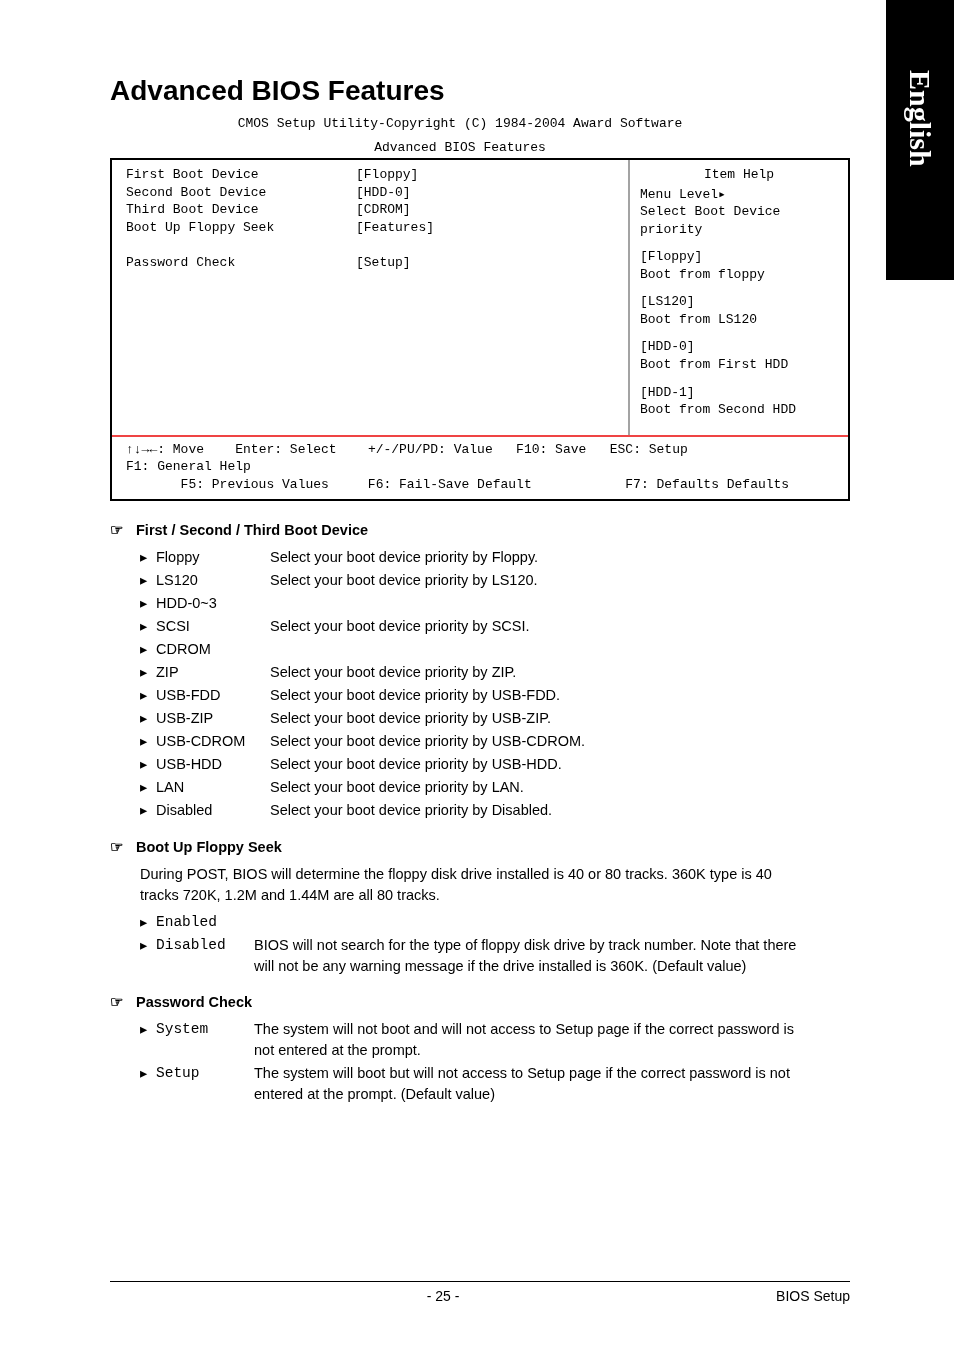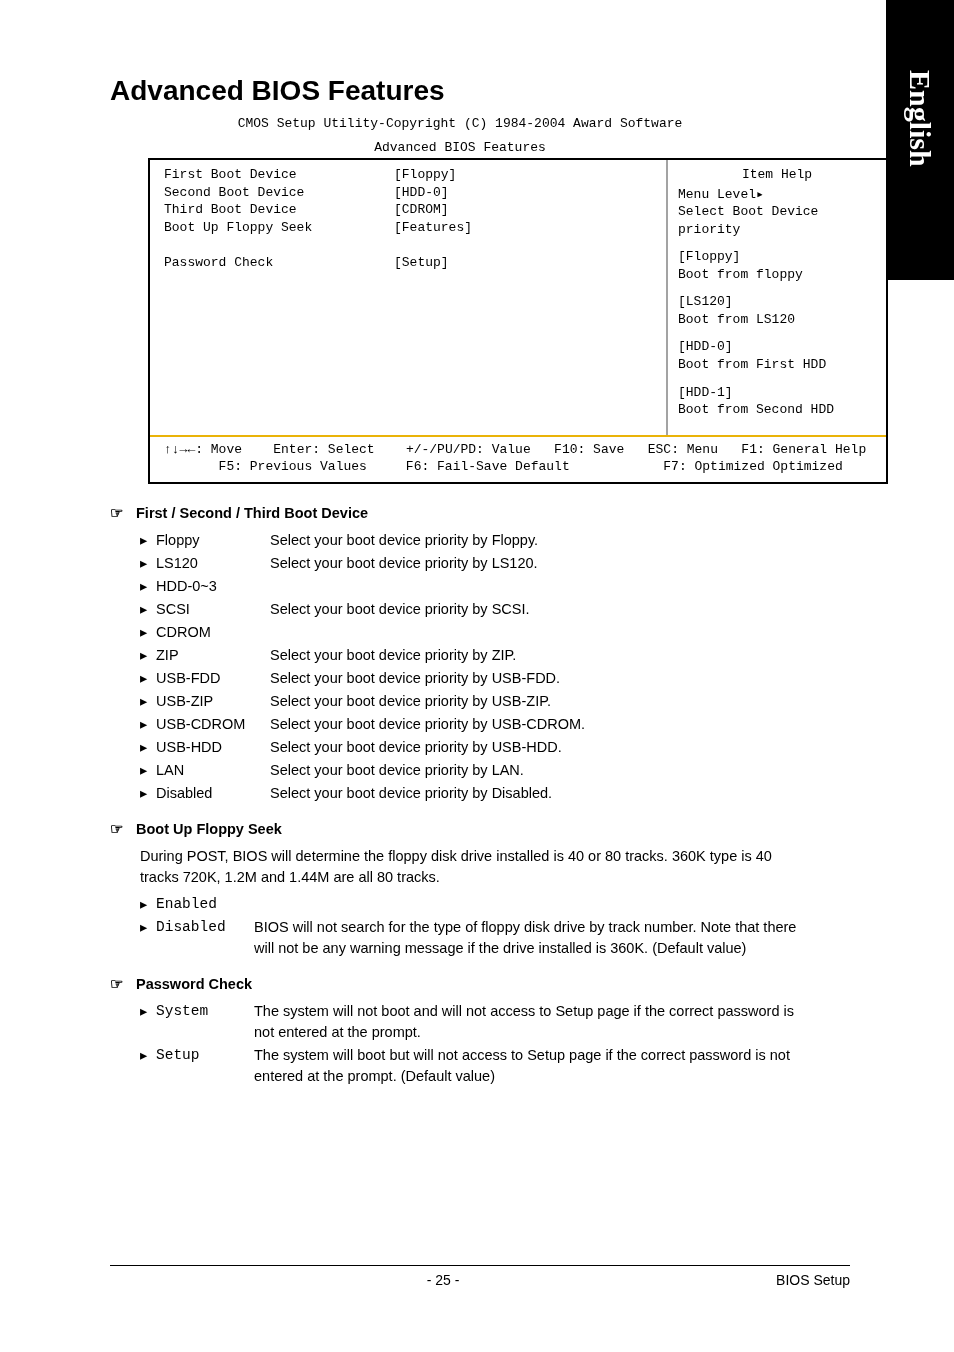--- a/index.html
+++ b/index.html
@@ -36,21 +36,20 @@
   }
   h1 {
     font-size: 28px;
     font-weight: bold;
     margin-bottom: 8px;
   }
   .mono {
     font-family: "Courier New", monospace;
     font-size: 13px;
     line-height: 1.35;
-    margin-left: 38px;
   }
   .bios-header {
     text-align: center;
     margin: 6px 0 2px;
   }
   .bios-box {
     border: 2.5px double #000;
     width: 740px;
     margin-bottom: 18px;
   }
@@ -65,21 +64,21 @@
   .bios-label { width: 230px; }
   .bios-val { }
   .bios-right {
     width: 220px;
     border-left: 2px solid #a3a3a3;
     padding: 6px 10px;
   }
   .bios-right .help-title { text-align: center; margin-bottom: 2px; }
   .bios-right p { margin-bottom: 10px; }
   .bios-footer {
-    border-top: 2px solid #eab308;
+    border-top: 2px solid #ef4444;
     padding: 4px 14px 6px;
     display: flex;
     flex-wrap: wrap;
   }
   .bios-footer span { white-space: pre; }
   .section {
     margin-top: 14px;
     font-size: 14.5px;
     line-height: 1.45;
   }
@@ -104,21 +103,21 @@
   }
   .opt-row2 { display: flex; margin-bottom: 2px; align-items: flex-start; }
   .opt-row2 .opt-marker { width: 16px; }
   .opt-row2 .opt-name { width: 98px; font-family: Liberation Mono, monospace; }
   .opt-row2 .opt-desc { flex: 1; }
   .opt-list2 { padding-left: 30px; }
   .footer-line {
     position: absolute;
     left: 110px;
     width: 740px;
-    bottom: 64px;
+    bottom: 48px;
     border-top: 1.5px solid #000;
     display: flex;
     justify-content: space-between;
     font-size: 14px;
     padding-top: 6px;
   }
   .footer-line .pgnum { flex: 1; text-align: center; }
 </style>
 </head>
 <body>
@@ -170,30 +169,30 @@
     </div>
     <div class="bios-footer">
       <span>↑↓→←: Move</span>
         <span>    </span>
       <span>Enter: Select</span>
         <span>    </span>
       <span>+/-/PU/PD: Value</span>
         <span>   </span>
       <span>F10: Save</span>
         <span>   </span>
-      <span>ESC: Menu</span>
+      <span>ESC: Setup</span>
         <span>   </span>
       <span>F1: General Help</span>
       <div style="width:100%"></div>
       <span>       </span>
       <span>F5: Previous Values</span>
         <span>     </span>
       <span>F6: Fail-Save Default</span>
         <span>            </span>
-      <span>F7: Optimized Optimized</span>
+      <span>F7: Defaults Defaults</span>
     </div>
   </div>
 
   <div class="section">
     <div class="sec-head">
       <span class="arrow">☞</span>
       <span>First / Second / Third Boot Device</span>
     </div>
     <div class="opt-list" id="sec1-list">
         <div class="opt-row">

